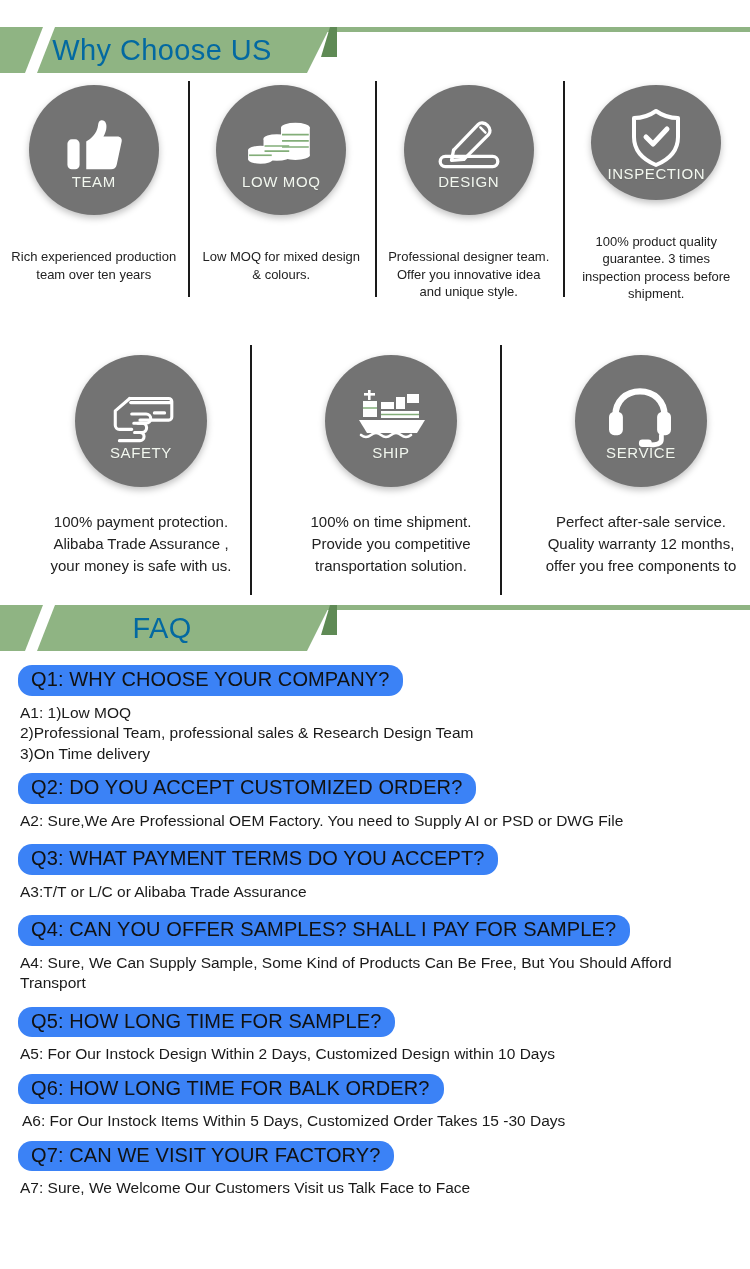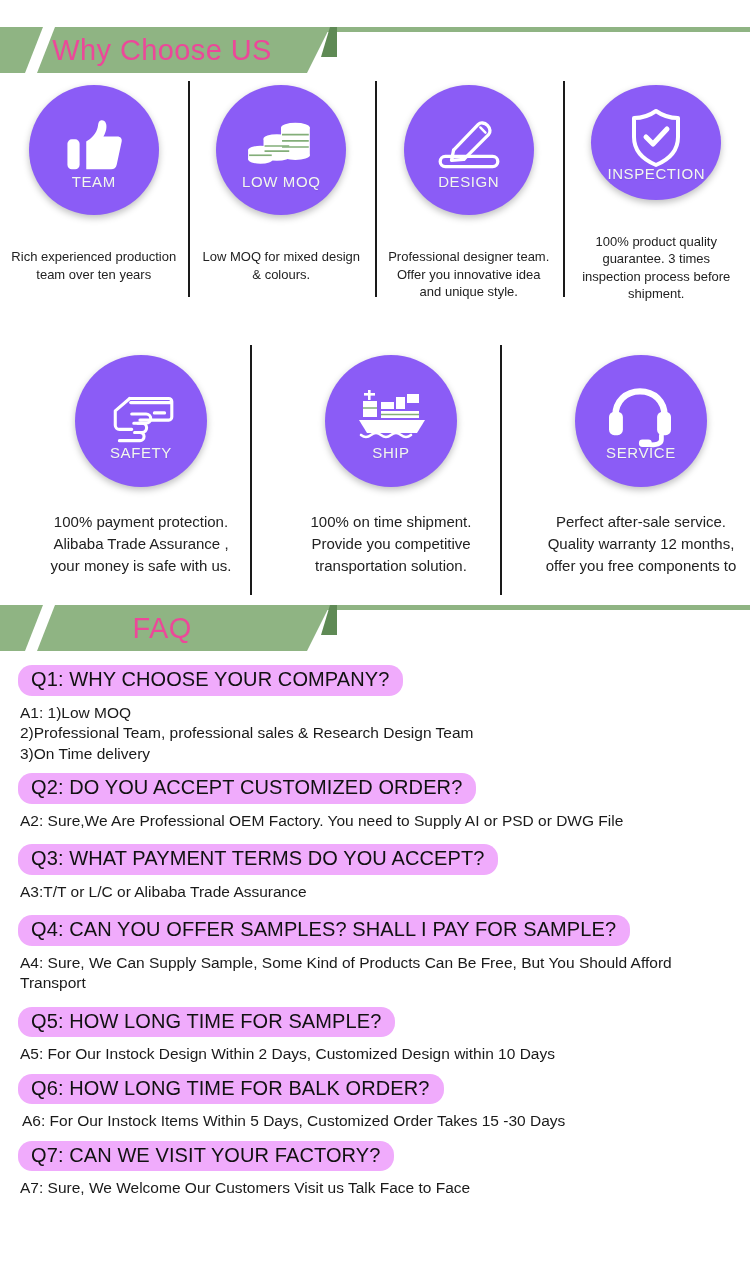--- a/index.html
+++ b/index.html
@@ -35,21 +35,21 @@
     clip-path:polygon(18px 0, 30px 0, 12px 46px, 0 46px);
   }
   .banner .fold{
     position:absolute;left:307px;top:0;height:46px;width:30px;
     background:#5f8a55;
     clip-path:polygon(23px 0, 30px 0, 30px 30px, 14px 30px);
   }
   .banner .btitle{
     position:absolute;left:0;top:0;height:46px;width:300px;
     display:flex;align-items:center;justify-content:center;
-    color:#ec4899;font-size:29px;font-weight:400;letter-spacing:.4px;
+    color:#0369a1;font-size:29px;font-weight:400;letter-spacing:.4px;
     padding-left:24px;box-sizing:border-box;
   }
 
   
   .features{position:relative;}
   .frow{
     display:flex;
     position:relative;
   }
   .fcell{
@@ -60,21 +60,21 @@
     align-items:center;
   }
   .fcell .divider{
     position:absolute;left:0;top:8px;bottom:6px;width:2px;background:#1a1a1a;
   }
   .fcell:first-child .divider{display:none;}
 
   .disc{
     position:relative;
     width:130px;height:130px;border-radius:50%;
-    background:#8b5cf6;
+    background:#737373;
     box-shadow:0 3px 7px rgba(0,0,0,.25);
     display:flex;flex-direction:column;align-items:center;justify-content:center;
     margin-top:16px;
   }
   .disc .glyph{
     width:72px;height:62px;display:block;margin-top:4px;
   }
   .disc .dlabel{
     color:#f2f7ef;font-size:15px;letter-spacing:.6px;
     margin-top:-4px;
@@ -101,21 +101,21 @@
   .frow2 .fcell .divider{top:0;bottom:0;}
 
   .clip-box{max-height:74px;overflow:hidden;}
 
   
   .faq-banner-wrap{margin-top:4px;}
   .faq{padding:14px 0 0 0;}
   .qa{padding:0 18px;}
   .pill{
     display:inline-block;
-    background:#f0abfc;
+    background:#3b82f6;
     border-radius:14px;
     padding:3px 14px 4px 13px;
     font-size:20px;
     font-weight:400;
     color:#111;
     line-height:1.18;
     letter-spacing:.1px;
     margin:0;
   }
   .ans{

